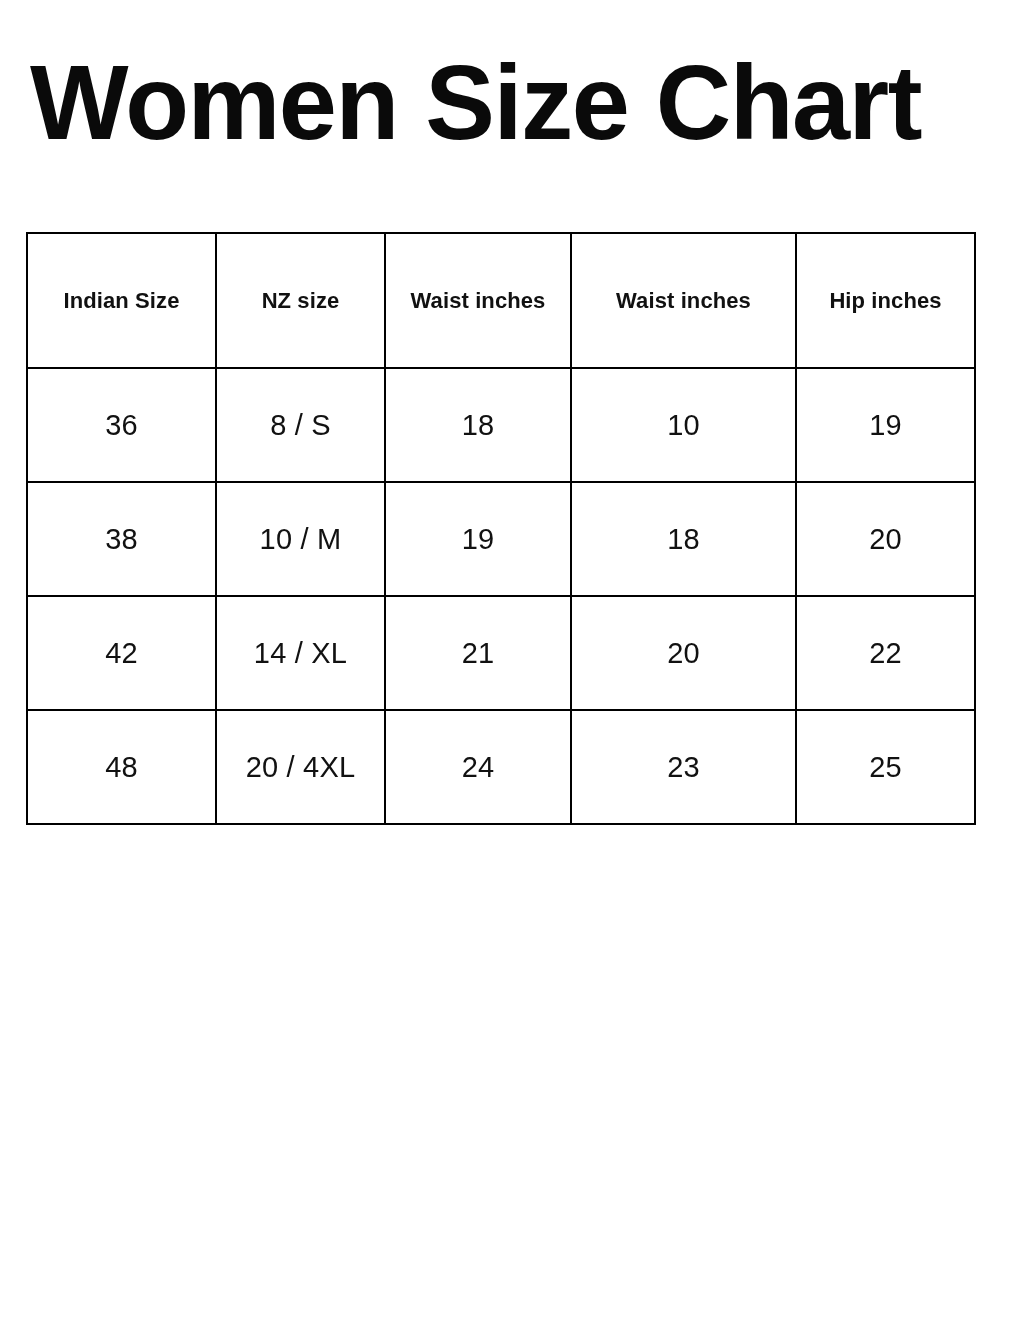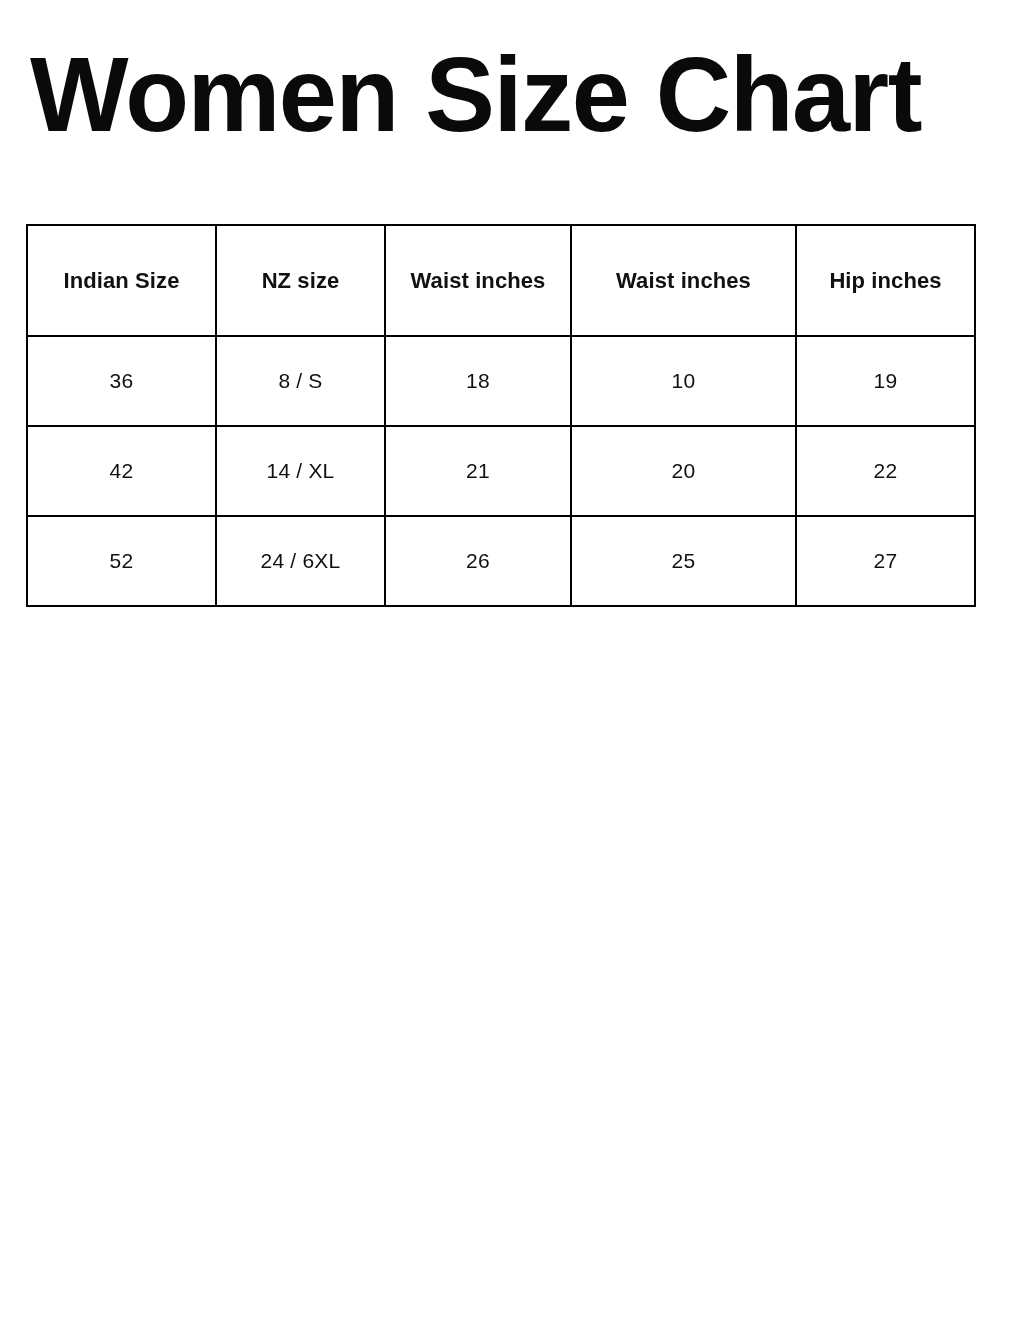--- a/index.html
+++ b/index.html
@@ -12,21 +12,21 @@
     height: 1325px;
     position: relative;
     font-family: "Liberation Sans", sans-serif;
     color: #000000;
     overflow: hidden;
   }
 
   .page {
     position: absolute;
     left: 0;
-    top: 0;
+    top: 8px;
     width: 1024px;
     height: 970px;
     background: #ffffff;
   }
 
   
   .title {
     position: absolute;
     left: 30px;
     top: 34px;
@@ -49,32 +49,32 @@
     top: 224px;
     width: 948px;
     border-collapse: collapse;
     table-layout: fixed;
   }
   .size-table td,
   .size-table th {
     border: 2px solid #000000;
     text-align: center;
     vertical-align: middle;
-    padding: 0;
+    padding: 12px;
     color: #111111;
   }
   .size-table thead th {
     height: 109px;
     font-size: 22px;
     font-weight: 700;
     letter-spacing: 0.1px;
   }
   .size-table tbody td {
     height: 88px;
-    font-size: 21px;
+    font-size: 29px;
     font-weight: 400;
     letter-spacing: 0.2px;
   }
 
   .col-1 { width: 189px; }
   .col-2 { width: 169px; }
   .col-3 { width: 186px; }
   .col-4 { width: 225px; }
   .col-5 { width: 179px; }
 </style>
@@ -104,29 +104,36 @@
     </thead>
     <tbody>
       <tr>
         <td>36</td>
         <td>8 / S</td>
         <td>18</td>
         <td>10</td>
         <td>19</td>
       </tr>
       <tr>
+        <td>38</td>
+        <td>10 / M</td>
+        <td>19</td>
+        <td>18</td>
+        <td>20</td>
+      </tr>
+      <tr>
         <td>42</td>
         <td>14 / XL</td>
         <td>21</td>
         <td>20</td>
         <td>22</td>
       </tr>
       <tr>
-        <td>52</td>
-        <td>24 / 6XL</td>
-        <td>26</td>
+        <td>48</td>
+        <td>20 / 4XL</td>
+        <td>24</td>
+        <td>23</td>
         <td>25</td>
-        <td>27</td>
       </tr>
     </tbody>
   </table>
 
 </div>
 
 </body></html>

